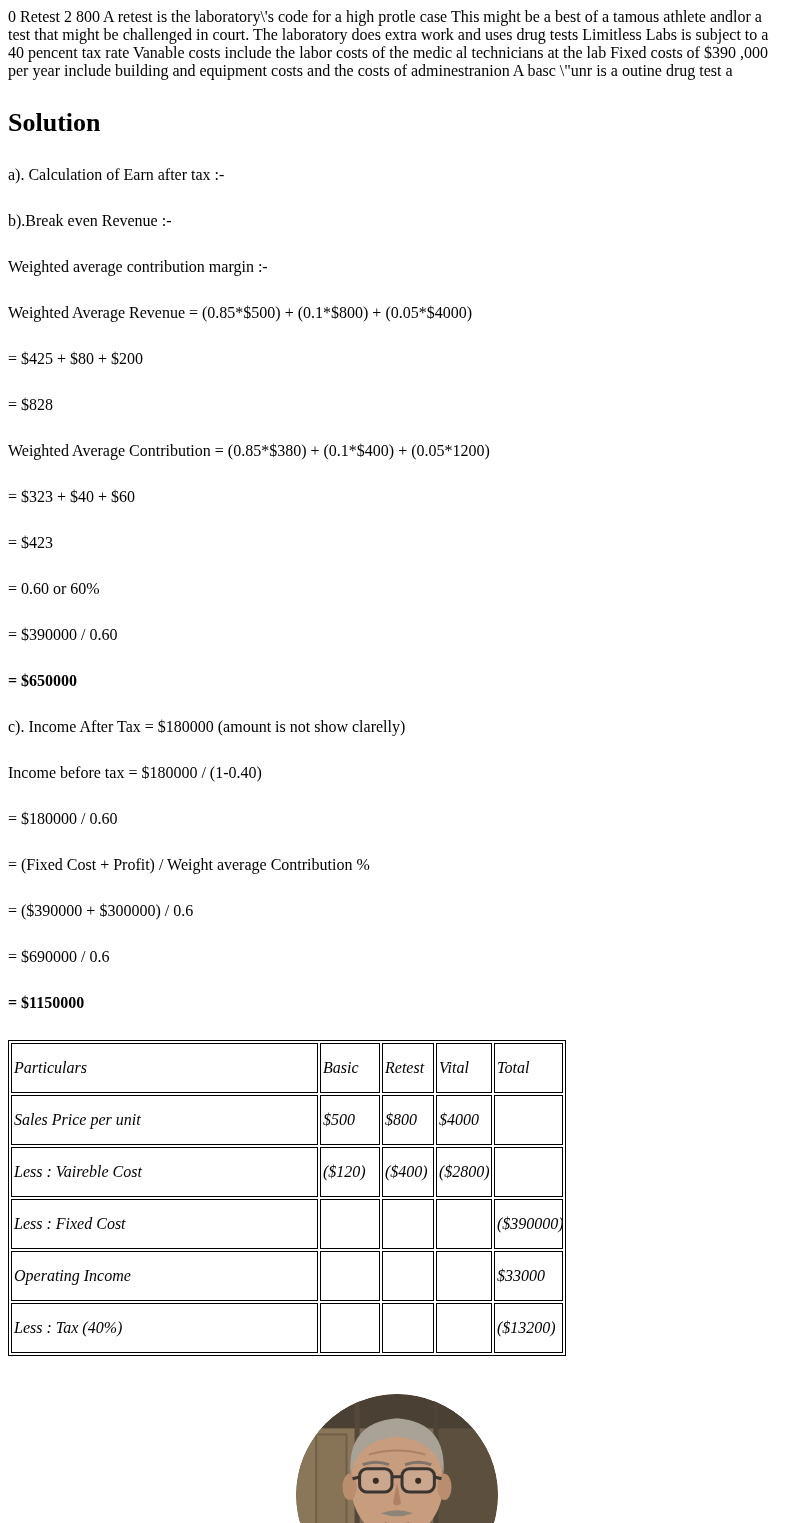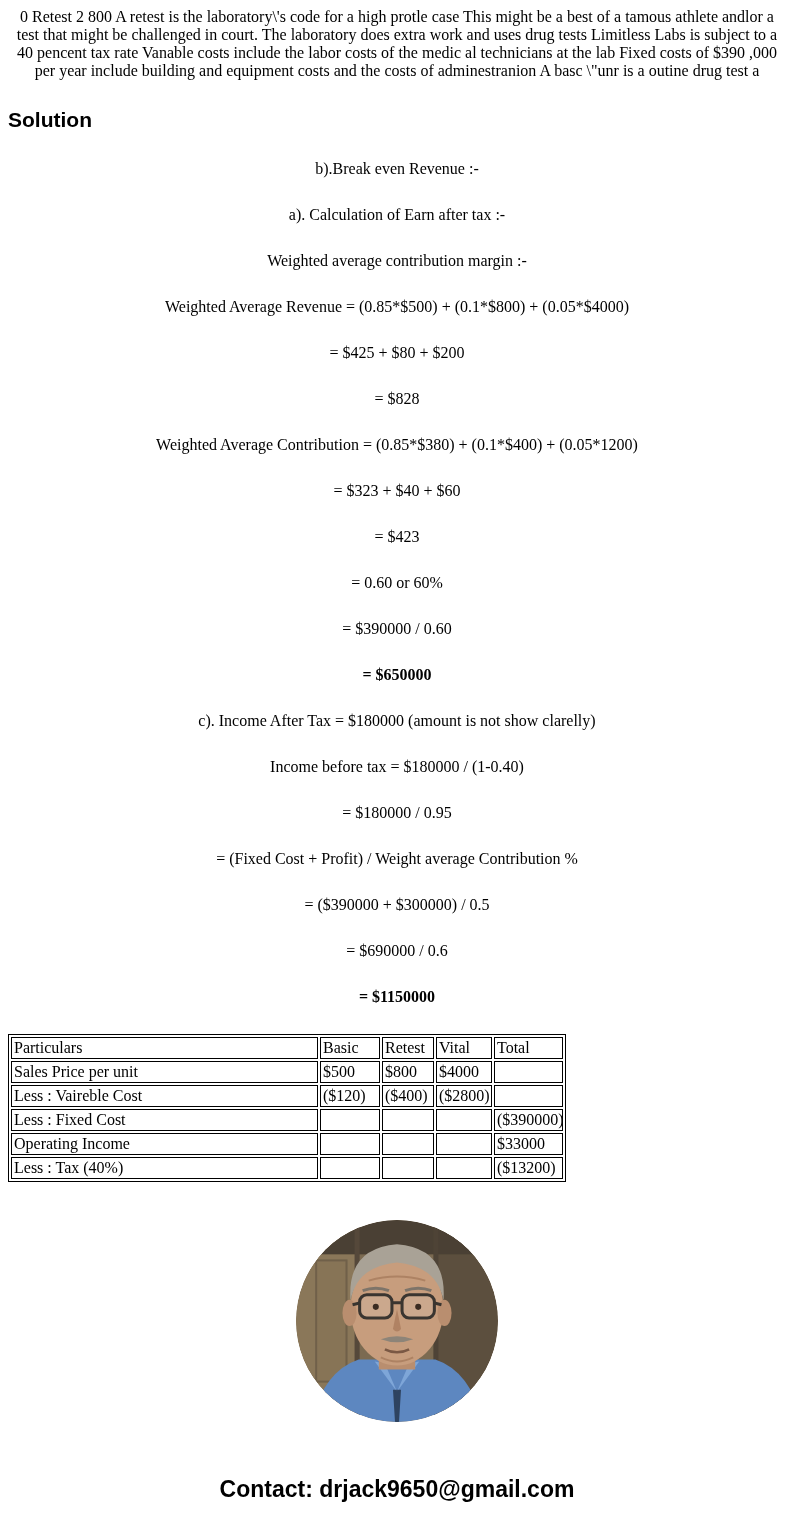--- a/index.html
+++ b/index.html
@@ -4,45 +4,46 @@
 <style>
   html, body { margin: 0; padding: 0; background: #ffffff; }
   body {
     width: 794px;
     box-sizing: border-box;
     padding: 8px;
     color: #000000;
     font-family: "Liberation Serif", serif;
     font-size: 16px;
   }
-  p { margin: 28px 0; text-align: center; }
+  p { margin: 28px 0; }
   .intro { margin-top: 0; }
   h2.solution {
-    font-size: 21px;
+    font-size: 26px;
     font-weight: bold;
     margin: 22px 0 18px 0;
-    font-family: Liberation Sans, sans-serif;
+    font-family: Liberation Serif, serif;
   }
   table.answer {
     border-collapse: separate;
     border-spacing: 2px;
     border: 1px solid #000000;
     margin-top: 20px;
     table-layout: fixed;
     width: 548px;
     font-size: 16px;
   }
   table.answer th, table.answer td {
     border: 1px solid #000000;
-    padding: 0 2px;
+    padding: 14px 2px;
     height: 20px;
     font-weight: normal;
     text-align: left;
     white-space: nowrap;
     overflow: hidden;
+    font-style: italic;
   }
   table.answer tr.bold td { font-weight: bold; }
   .avatar-wrap {
     margin: 38px auto 0 auto;
     width: 202px;
     height: 202px;
     border-radius: 50%;
     overflow: hidden;
   }
   .avatar-wrap svg { display: block; width: 202px; height: 202px; }
@@ -58,37 +59,37 @@
   .footer .help-line { max-width: 700px; margin: 0 auto; }
 </style>
 </head>
 <body>
 
 <p class="intro">0 Retest 2 800 A retest is the laboratory\'s code for a high protle case This might be a best of a tamous athlete andlor a test that might be challenged in court. The laboratory does extra work and uses drug tests Limitless Labs is subject to a 40 pencent tax rate Vanable costs include the labor costs of the medic al technicians at the lab Fixed costs of $390 ,000 per year include building and equipment costs and the costs of adminestranion A basc \"unr is a outine drug test a</p>
 
 <h2 class="solution">Solution</h2>
 
 <div>
+    <p>a). Calculation of Earn after tax :-</p>
     <p>b).Break even Revenue :-</p>
-    <p>a). Calculation of Earn after tax :-</p>
     <p>Weighted average contribution margin :-</p>
     <p>Weighted Average Revenue = (0.85*$500) + (0.1*$800) + (0.05*$4000)</p>
     <p>= $425 + $80 + $200</p>
     <p>= $828</p>
     <p>Weighted Average Contribution = (0.85*$380) + (0.1*$400) + (0.05*1200)</p>
     <p>= $323 + $40 + $60</p>
     <p>= $423</p>
     <p>= 0.60 or 60%</p>
     <p>= $390000 / 0.60</p>
     <p><b>= $650000</b></p>
     <p>c). Income After Tax = $180000 (amount is not show clarelly)</p>
     <p>Income before tax = $180000 / (1-0.40)</p>
-    <p>= $180000 / 0.95</p>
+    <p>= $180000 / 0.60</p>
     <p>= (Fixed Cost + Profit) / Weight average Contribution %</p>
-    <p>= ($390000 + $300000) / 0.5</p>
+    <p>= ($390000 + $300000) / 0.6</p>
     <p>= $690000 / 0.6</p>
     <p><b>= $1150000</b></p>
   </div>
 
 <table class="answer">
   <colgroup>
     <col style="width:307px">
     <col style="width:60px">
     <col style="width:52px">
     <col style="width:56px">

